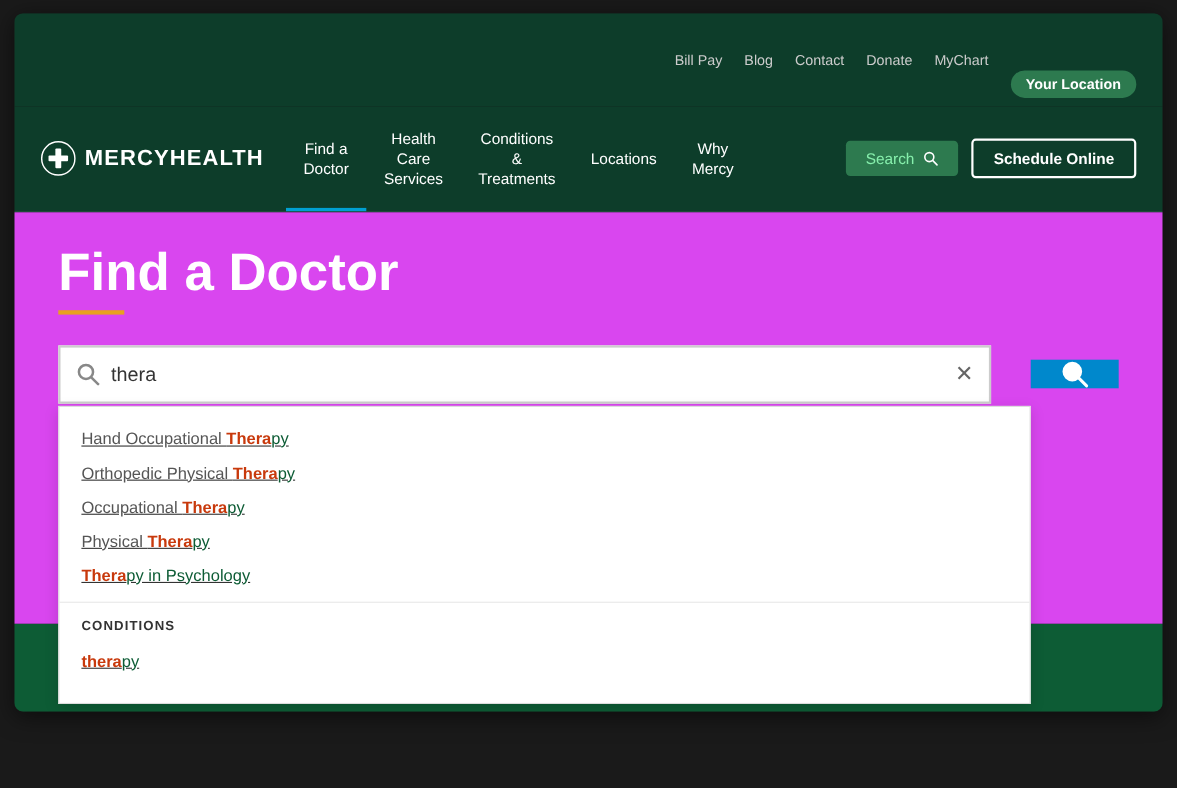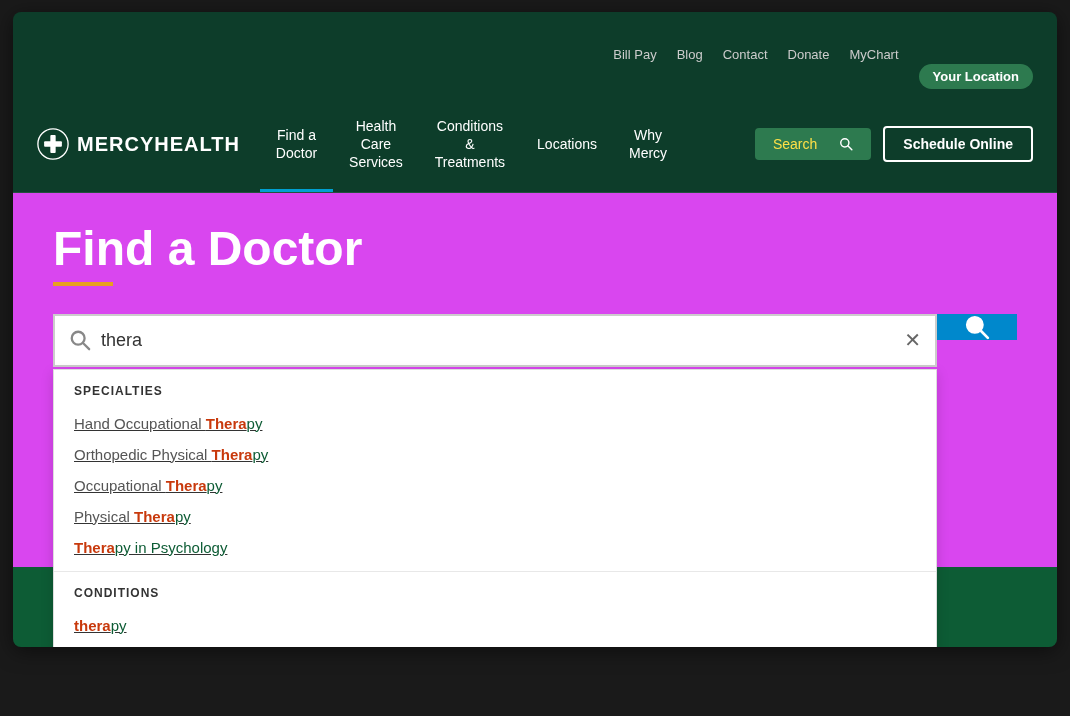--- a/index.html
+++ b/index.html
@@ -96,29 +96,29 @@
       background: #00a0d1;
     }
     .nav-actions {
       display: flex;
       align-items: center;
       gap: 12px;
       padding: 12px 0;
     }
     .search-btn {
       background: #2d7a4f;
-      color: #fde047;
+      color: #86efac;
       border: none;
       border-radius: 4px;
       padding: 8px 18px;
       font-size: 14px;
       cursor: pointer;
       display: flex;
       align-items: center;
-      gap: 22px;
+      gap: 8px;
     }
     .schedule-btn {
       background: transparent;
       color: #fff;
       border: 2px solid #fff;
       border-radius: 4px;
       padding: 8px 18px;
       font-size: 14px;
       cursor: pointer;
       font-weight: 700;
@@ -140,24 +140,25 @@
     .hero-underline {
       width: 60px;
       height: 4px;
       background: #e8a020;
       margin-bottom: 28px;
     }
 
     
     .search-container {
       display: flex;
-      align-items: flex-start;
+      align-items: center;
       width: 100%;
       position: relative;
       z-index: 10;
+      gap: 36px;
     }
     .search-input-wrapper {
       flex: 1;
       background: #fff;
       border: 2px solid #ccc;
       display: flex;
       align-items: center;
       padding: 0 14px;
       gap: 10px;
     }
@@ -310,21 +311,20 @@
       <button class="search-submit-btn">
         <svg viewBox="0 0 24 24" fill="none">
           <circle cx="10" cy="10" r="7" stroke="white" stroke-width="2.5"></circle>
           <line x1="15.5" y1="15.5" x2="22" y2="22" stroke="white" stroke-width="2.5" stroke-linecap="round"></line>
         </svg>
       </button>
 
       <div class="dropdown">
 
         <div class="dropdown-section">
-          <div class="dropdown-category">SPECIALTIES</div>
           <a class="dropdown-item" href="#">
             <span class="before">Hand Occupational </span><span class="highlight">Thera</span><span class="after">py</span>
           </a>
           <a class="dropdown-item" href="#">
             <span class="before">Orthopedic Physical </span><span class="highlight">Thera</span><span class="after">py</span>
           </a>
           <a class="dropdown-item" href="#">
             <span class="before">Occupational </span><span class="highlight">Thera</span><span class="after">py</span>
           </a>
           <a class="dropdown-item" href="#">

